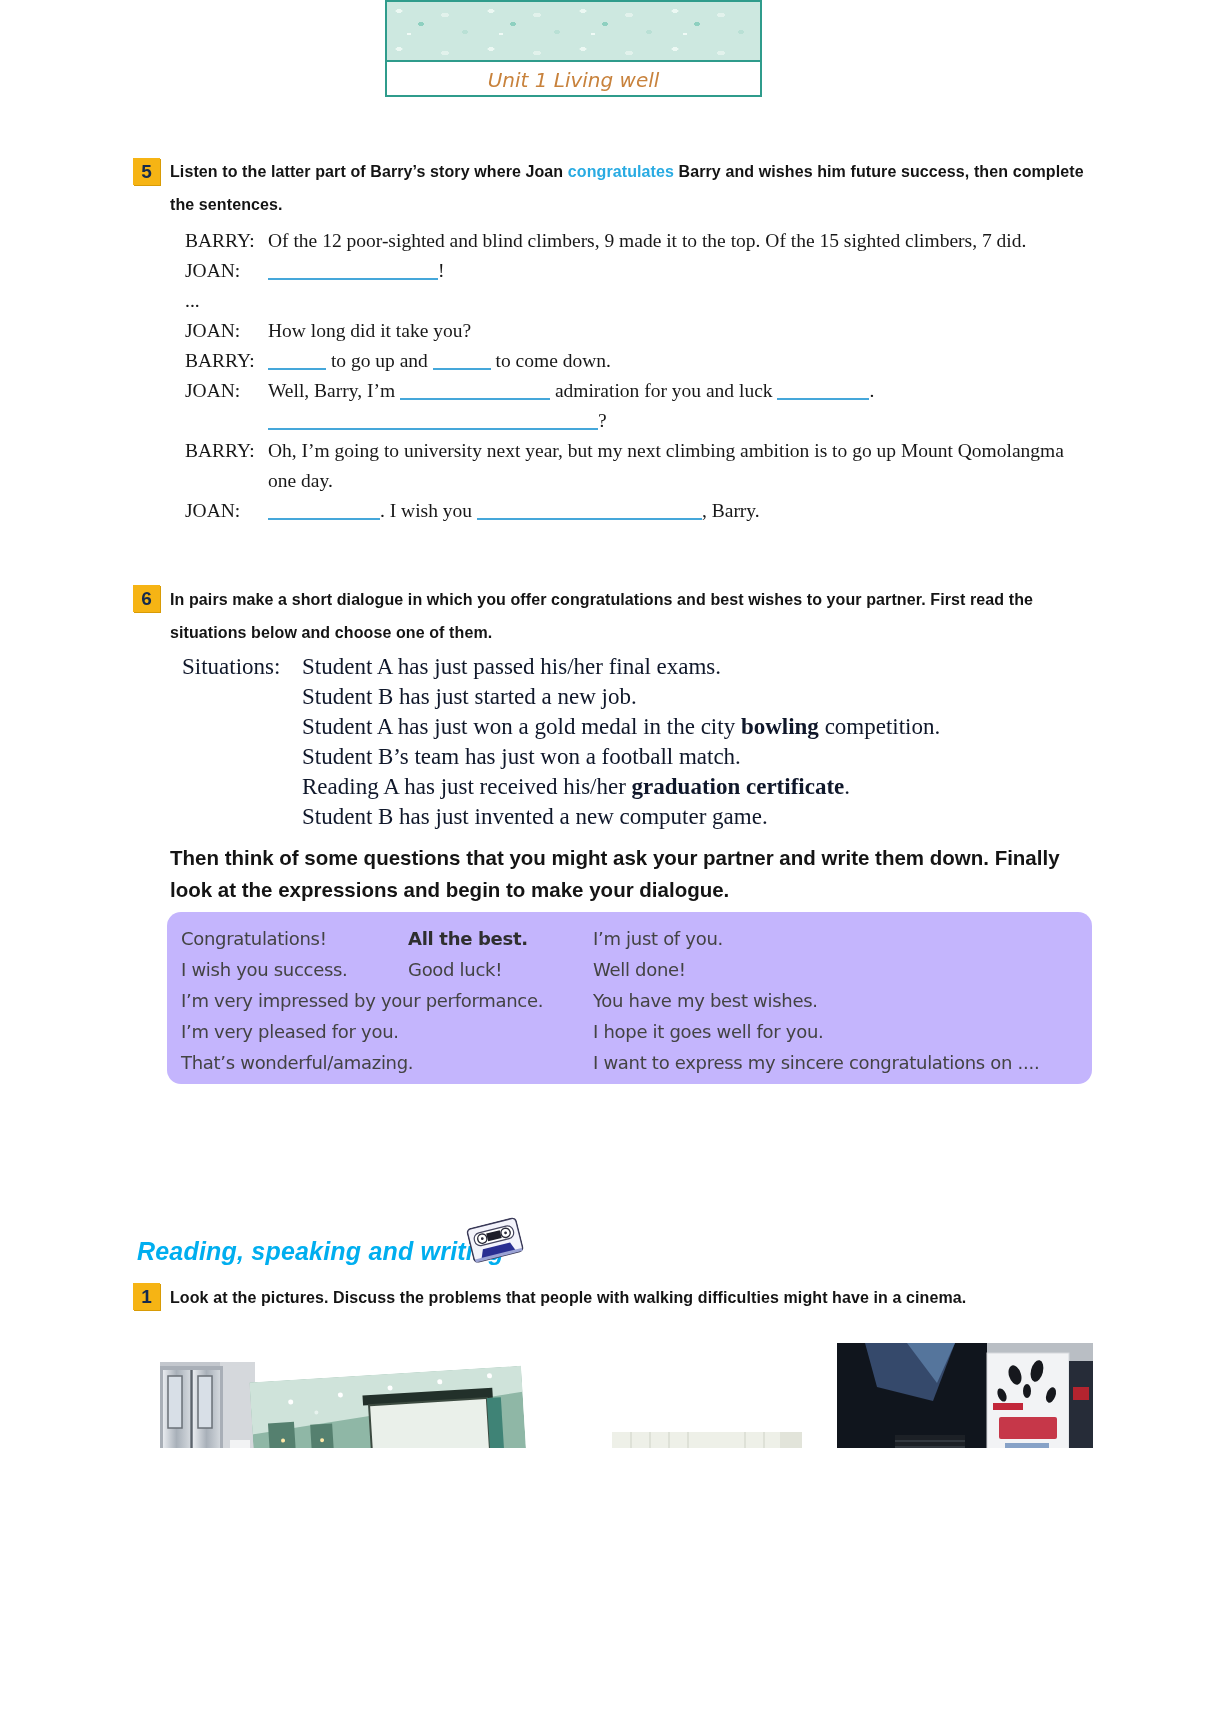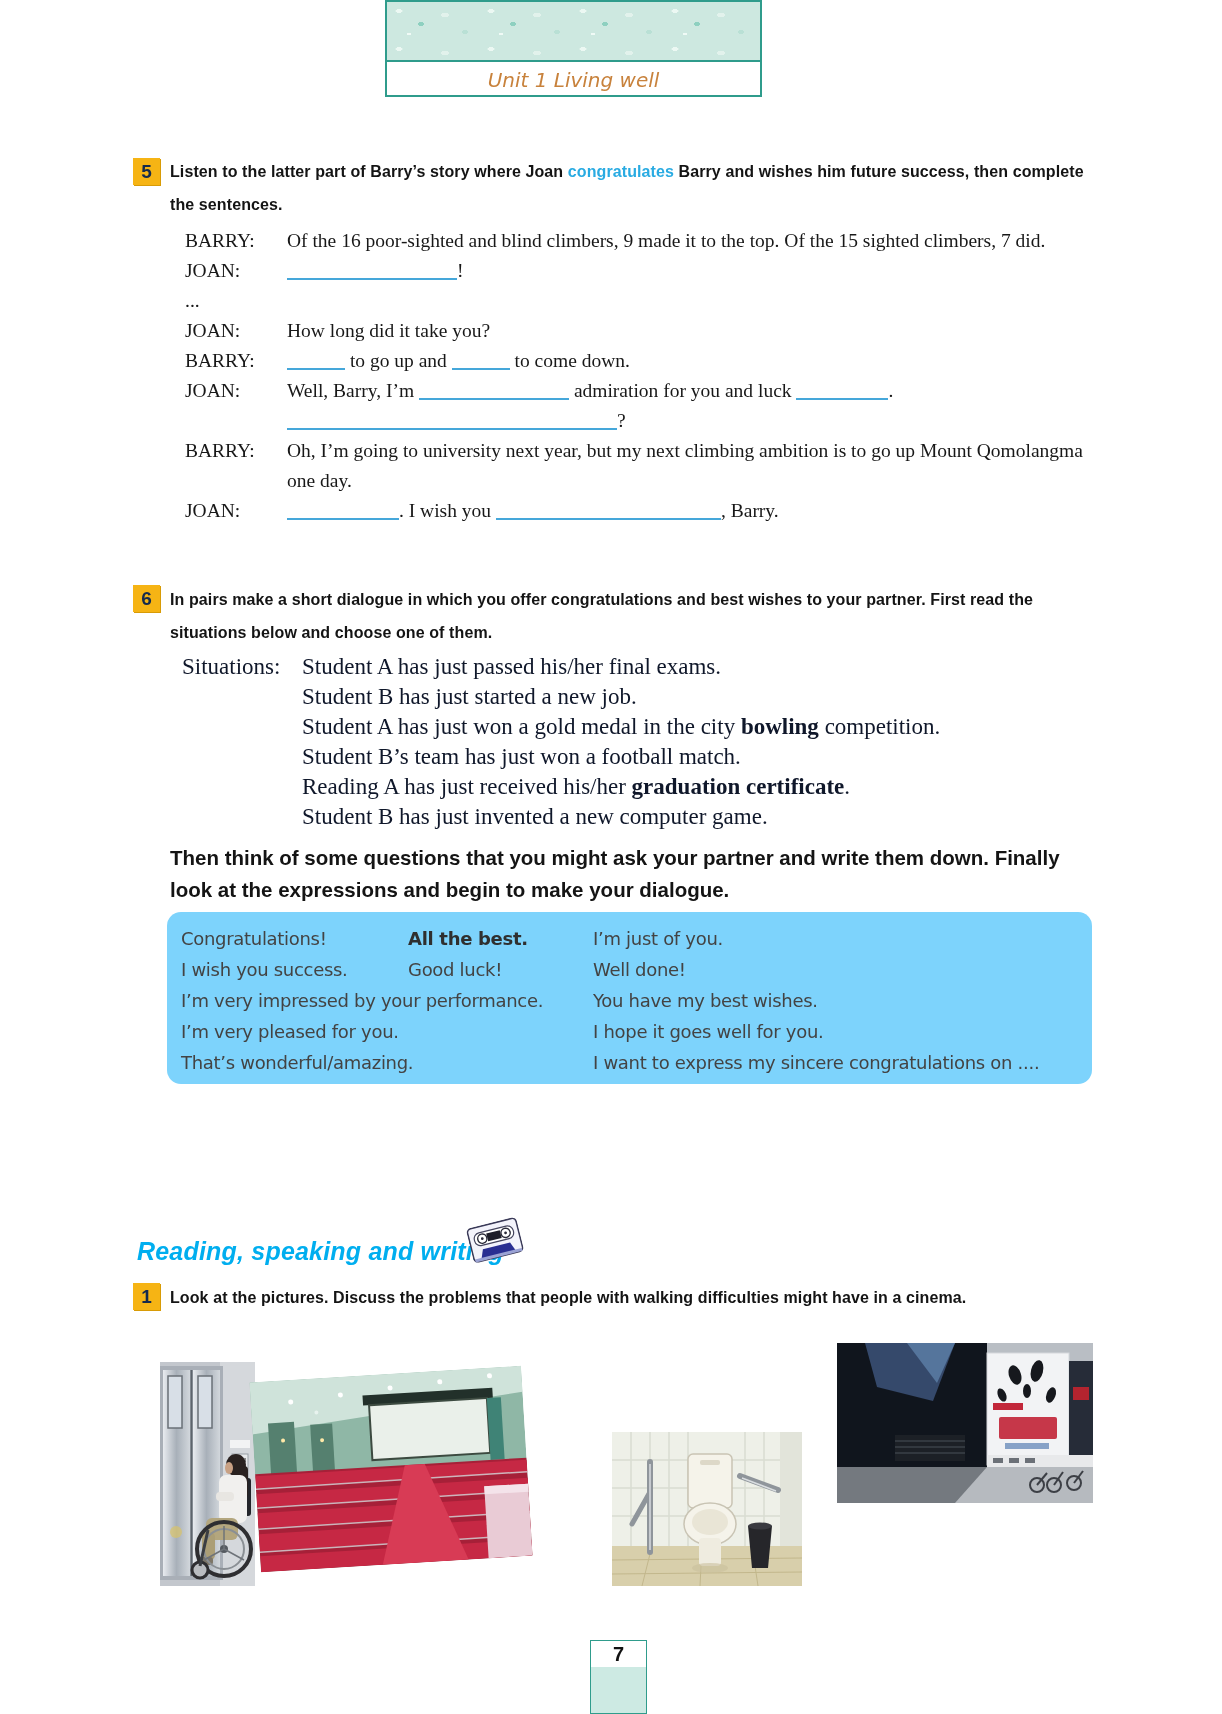--- a/index.html
+++ b/index.html
@@ -1,16 +1,16 @@
 <!DOCTYPE html>
 <html><head>
 <meta charset="utf-8">
 <style>
   html,body { margin:0; padding:0; background:#ffffff; }
-  .page { position:relative; width:1222px; height:1714px; background:#fff;
+  .page { position:relative; width:1222px; height:1448px; background:#fff;
           font-family:"Liberation Sans",sans-serif; overflow:hidden;border-radius:8px; }
 
   
   .unit-box { position:absolute; left:385px; top:0; width:377px; height:97px;
               border:2px solid #2f9c8c; box-sizing:border-box; background:#fff; }
   .unit-img { height:58px; background-color:#cde8e0;
     background-image:
       radial-gradient(ellipse 6px 3px at 12px 9px,  #ecf8f3 60%, transparent 61%),
       radial-gradient(ellipse 5px 3px at 34px 22px, #8ed0c0 60%, transparent 61%),
       radial-gradient(ellipse 7px 4px at 58px 13px, #e2f2ec 60%, transparent 61%),
@@ -26,41 +26,41 @@
            font-weight:bold; font-size:19px; display:flex; align-items:center;
            justify-content:center; box-shadow:1px 1px 0 #d89b06; }
   .heading { position:absolute; left:170px; width:922px; font-size:16px; line-height:33px;
              font-weight:bold; color:#141414; letter-spacing:0.1px; }
   .hl { color:#29abe2; }
 
   
   .dialogue { position:absolute; left:185px; top:226px; width:907px;
               font-family:"Liberation Serif","DejaVu Serif",serif;
               font-size:19.5px; line-height:30px; color:#181818; }
-  .drow { display:flex;gap:19px; }
+  .drow { display:flex; }
   .dspeaker { flex:0 0 83px; }
   .dtext { flex:1; }
   .blank { display:inline-block; border-bottom:2px solid #45a7da; height:14px;
            margin-bottom:-3px; }
   .bw170{width:170px} .bw58{width:58px} .bw150{width:150px} .bw92{width:92px}
   .bw330{width:330px} .bw112{width:112px} .bw225{width:225px}
 
   
   .situations { position:absolute; left:182px; top:652px; width:910px;
                 font-family:Liberation Serif, serif;
                 font-size:23px; line-height:30px; color:#0f172a; display:flex; }
   .sit-label { flex:0 0 120px; }
   .sit-items { flex:1; }
 
   .para { position:absolute; left:170px; top:842px; width:922px; font-size:20.5px;
           line-height:32px; font-weight:bold; color:#141414; }
 
   
   .expr-box { position:absolute; left:167px; top:912px; width:925px; height:172px;
-              background:#7dd3fc; border-radius:14px; box-sizing:border-box;
+              background:#c4b5fd; border-radius:14px; box-sizing:border-box;
               padding:11px 14px; font-family:"DejaVu Sans",sans-serif;
               font-size:18px; line-height:31px; color:#434343; letter-spacing:-0.3px; }
   .exp-row { display:flex; }
   .exp-c1 { width:227px; } .exp-c2 { width:185px; } .exp-c12 { width:412px; }
   .exp-c3 { flex:1; }
   .exp-bold { font-weight:bold; color:#2f2f2f; }
 
   
   .reading-head { position:absolute; left:137px; top:1237px; font-size:25px; font-weight:bold;
                   font-style:italic; color:#00aeef; letter-spacing:0.2px; }
@@ -89,21 +89,21 @@
     <div class="unit-img"></div>
     <div class="unit-label">Unit 1 Living well</div>
   </div>
 
   <div class="badge" style="left:133px; top:158px;">5</div>
   <div class="heading" style="top:155px;"><span>Listen to the latter part of Barry’s story where Joan </span><span class="hl">congratulates</span><span> Barry and wishes him future success, then complete the sentences.</span></div>
 
   <div class="dialogue">
     <div class="drow">
       <div class="dspeaker">BARRY:</div>
-      <div class="dtext">Of the 16 poor-sighted and blind climbers, 9 made it to the top. Of the 15 sighted climbers, 7 did.</div>
+      <div class="dtext">Of the 12 poor-sighted and blind climbers, 9 made it to the top. Of the 15 sighted climbers, 7 did.</div>
     </div>
     <div class="drow">
       <div class="dspeaker">JOAN:</div>
       <div class="dtext"><span class="blank bw170"></span><span>!</span></div>
     </div>
     <div class="drow">
       <div class="dspeaker">...</div>
       <div class="dtext"></div>
     </div>
     <div class="drow">

